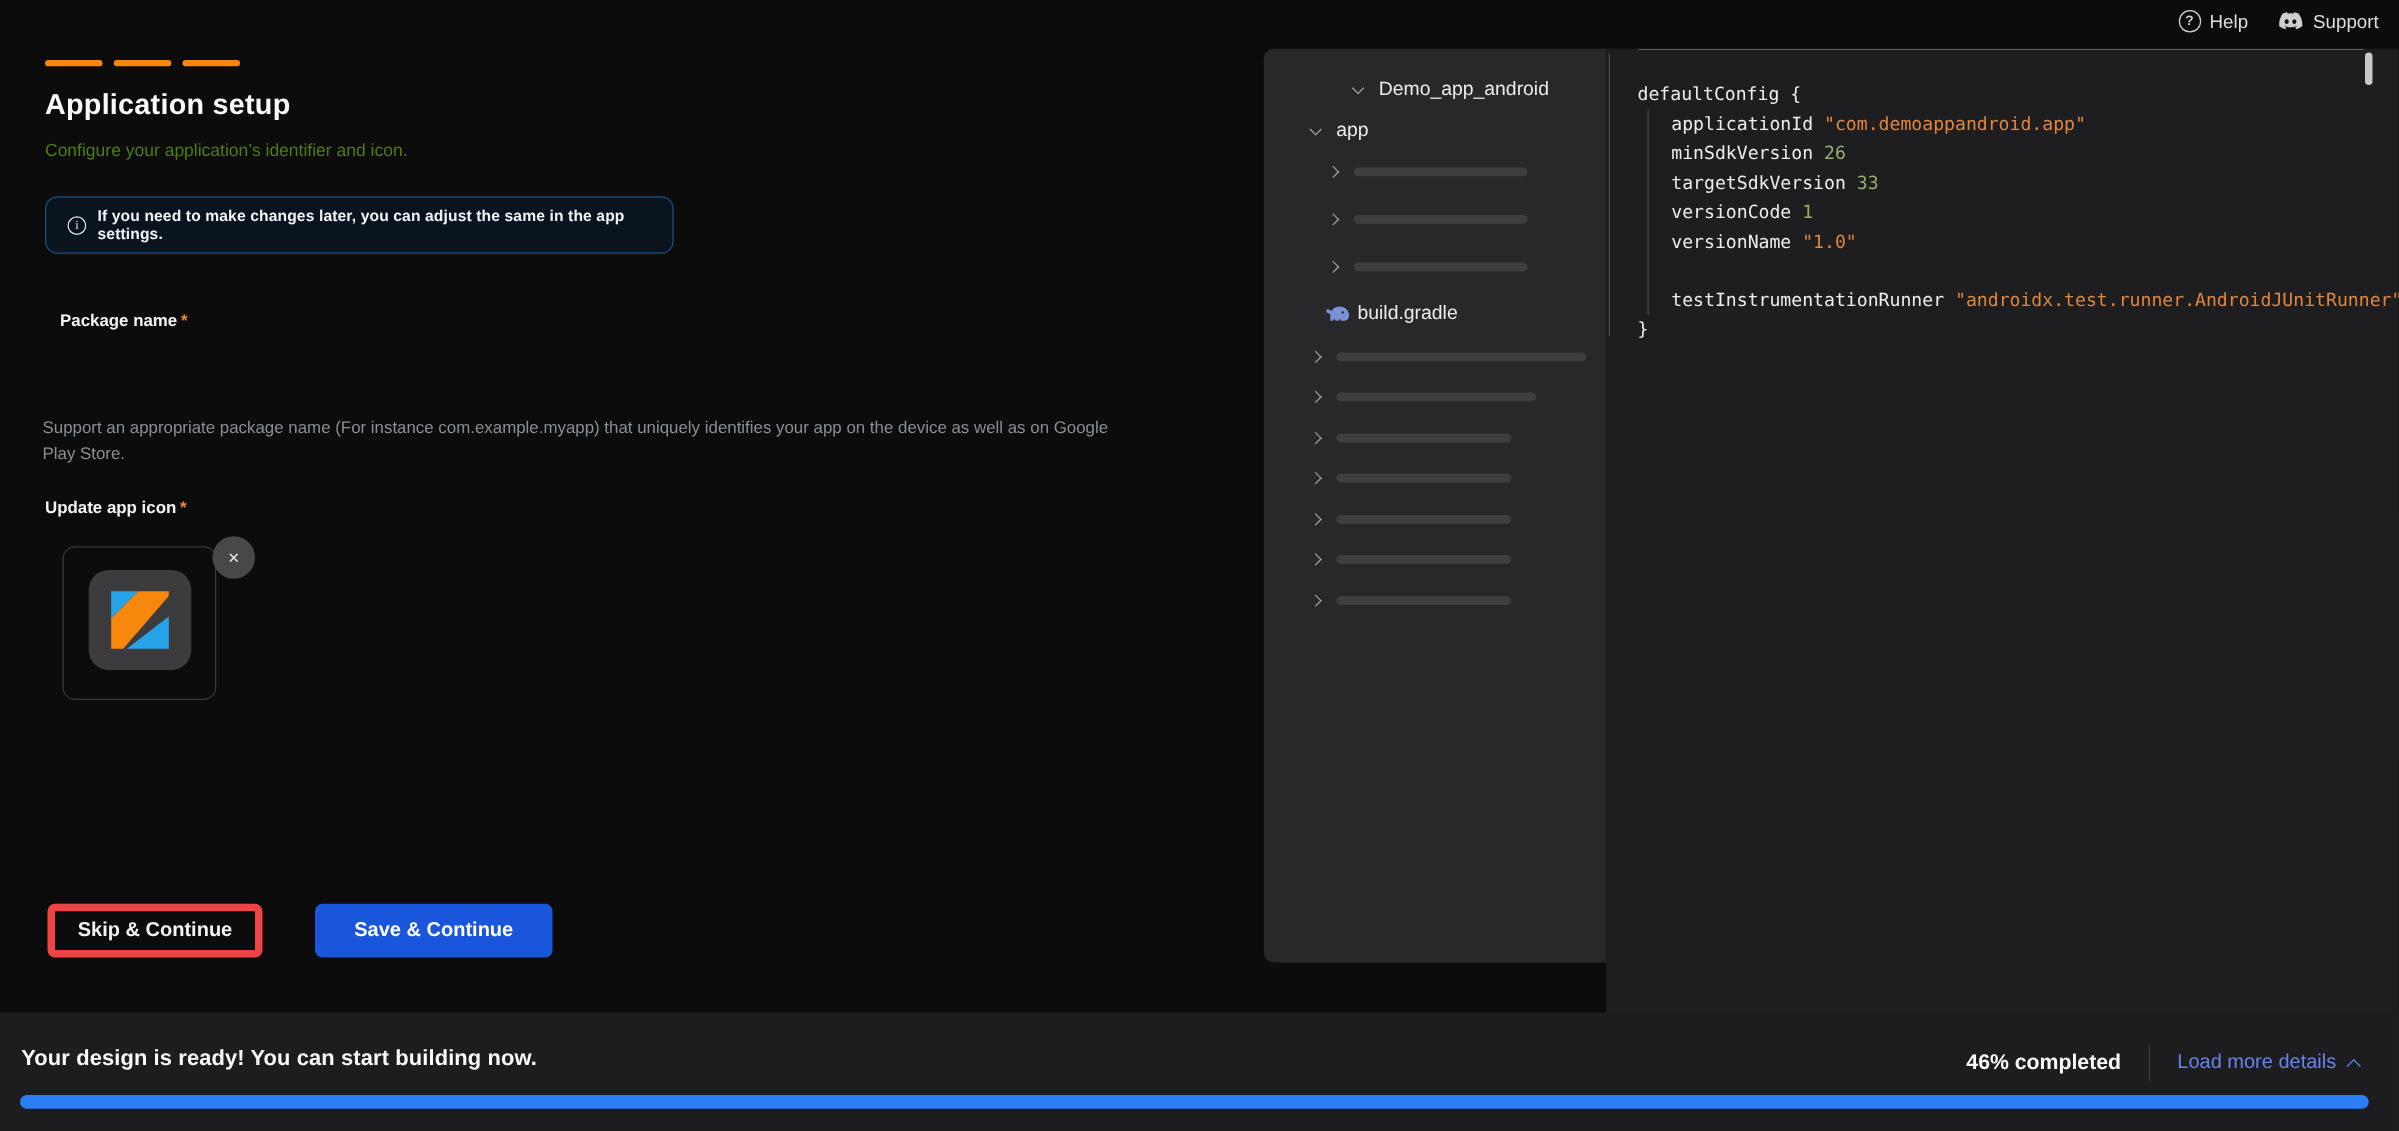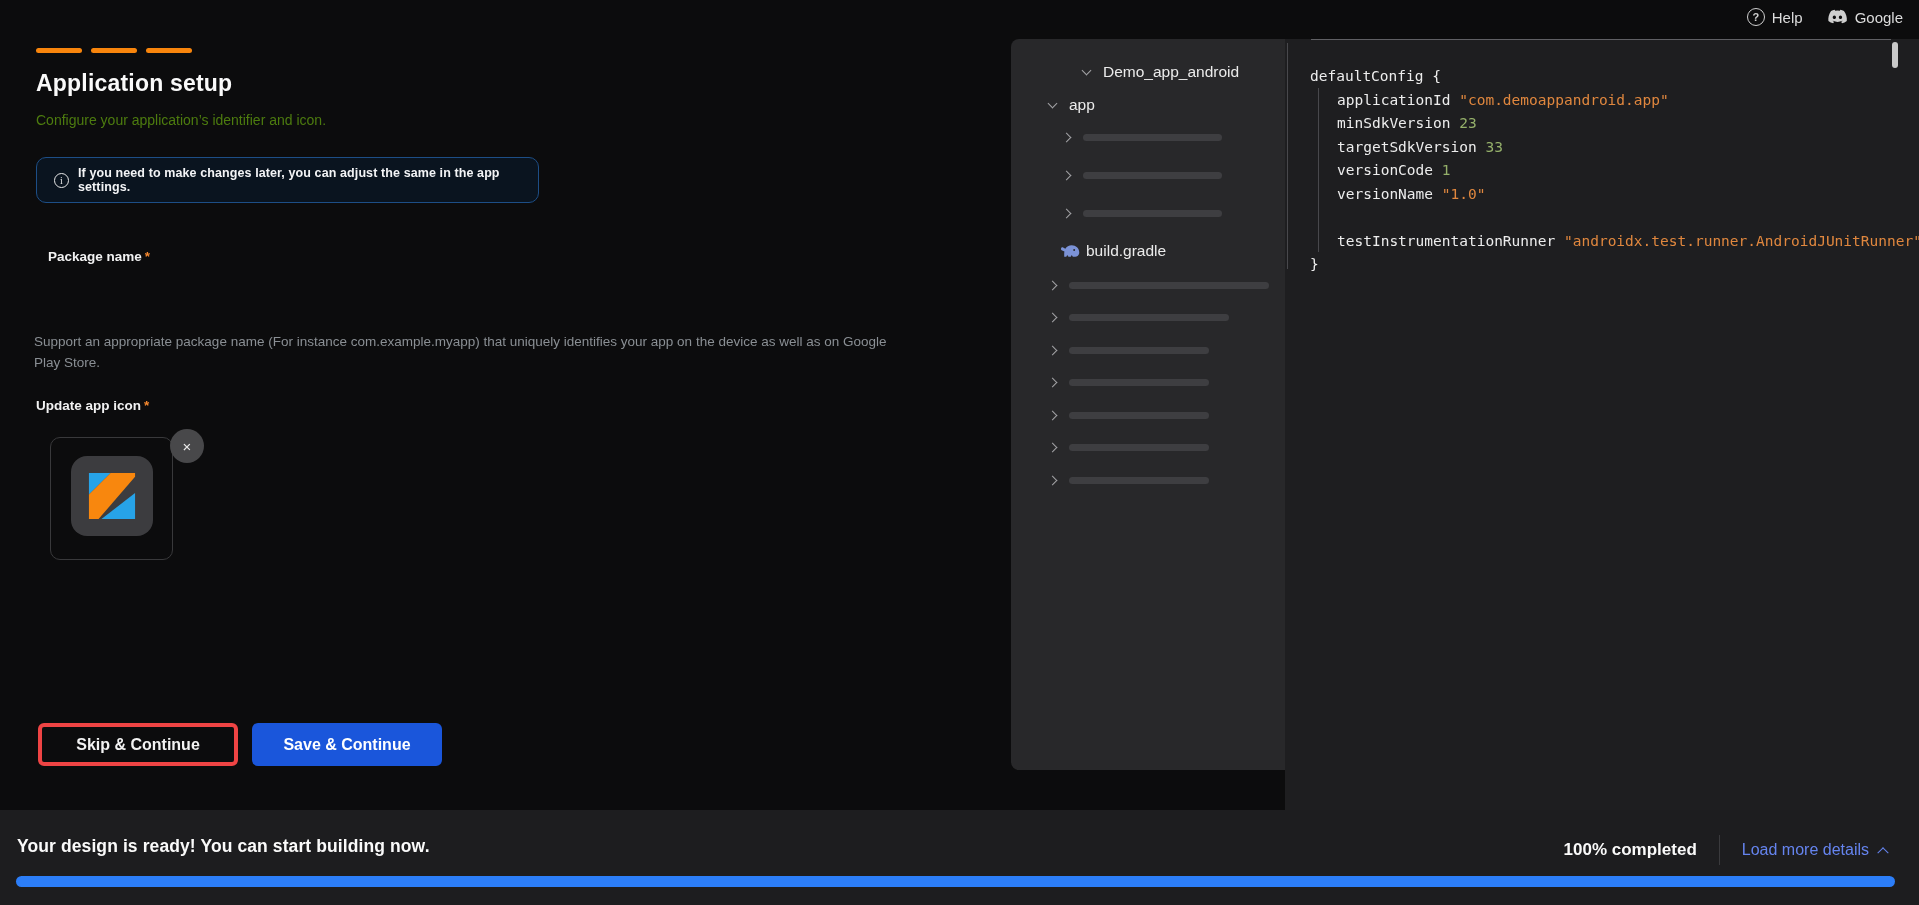--- a/index.html
+++ b/index.html
@@ -26,21 +26,21 @@
   .req { color:#f5882f; margin-left:3px; }
 
   .pkg-input { position:absolute; left:34px; top:277px; width:931px; height:44px; background:#28282a; border:none; border-radius:4px; color:#efefef; font-size:14px; font-family:"Liberation Sans",sans-serif; padding:0 16px; outline:none; }
   .helper { position:absolute; left:34px; top:331px; width:870px; font-size:13.5px; line-height:21px; color:#8a8f94; }
 
   .icon-box { position:absolute; left:50px; top:437px; width:123px; height:123px; border:1px solid #39393b; border-radius:10px; cursor:pointer; }
   .icon-tile { position:absolute; left:20px; top:18px; width:82px; height:80px; border-radius:16px; background:#3c3c3f; display:flex; align-items:center; justify-content:center; }
   .icon-remove { position:absolute; left:170px; top:429px; width:34px; height:34px; border-radius:50%; background:#48484a; color:#ececec; font-size:15px; display:flex; align-items:center; justify-content:center; cursor:pointer; }
 
   .btn { position:absolute; top:723px; height:43px; border-radius:6px; font-size:16px; font-weight:600; font-family:"Liberation Sans",sans-serif; cursor:pointer; display:flex; align-items:center; justify-content:center; }
-  .btn-skip { left:38px; width:200px; background:transparent; border:4px solid #ef4444; color:#f2f2f2;text-align:center; }
+  .btn-skip { left:38px; width:172px; background:transparent; border:6px solid #ef4444; color:#f2f2f2;text-align:center; }
   .btn-save { left:252px; width:190px; background:#1a56db; border:none; color:#ffffff; }
 
   
   .tree-panel { position:absolute; left:1011px; top:39px; width:274px; height:731px; background:#28282a; border-radius:8px 0 0 8px; }
   .tree-row { position:absolute; left:0; height:22px; width:100%; display:flex; align-items:center; cursor:pointer; }
   .tree-label { color:#ebebeb; font-size:15.5px; }
   .chev { display:inline-block; width:7px; height:7px; border-right:1.8px solid #a3a3a6; border-bottom:1.8px solid #a3a3a6; }
   .chev.down { transform:rotate(45deg); }
   .chev.right { transform:rotate(-45deg); }
   .skel-bar { height:7px; border-radius:3.5px; background:#3e3e41; }
@@ -74,21 +74,21 @@
 
   <div class="topbar">
     <div class="topbar-item">
       <span class="help-circ">?</span>
       <span>Help</span>
     </div>
     <div class="topbar-item">
       <svg width="21" height="17" viewBox="0 0 24 20">
         <path fill="#cfcfcf" fill-rule="evenodd" d="M19.6 2.3A18.6 18.6 0 0 0 15.3 1l-.55 1.1a16.6 16.6 0 0 0-5.5 0L8.7 1c-1.5.26-3 .7-4.3 1.3C1.7 6.3.9 10.2 1.3 14.1a19 19 0 0 0 5.6 2.8l1.16-1.84a10 10 0 0 1-1.75-.84l.36-.28c3.56 1.62 7.4 1.62 10.9 0l.37.28c-.56.33-1.15.62-1.76.84l1.16 1.85a19 19 0 0 0 5.6-2.81c.47-4.5-.8-8.4-3.34-11.8zM8.3 11.9c-1.07 0-1.95-.98-1.95-2.18 0-1.2.86-2.19 1.95-2.19s1.97 1 1.95 2.19c0 1.2-.87 2.18-1.95 2.18zm7.2 0c-1.07 0-1.95-.98-1.95-2.18 0-1.2.86-2.19 1.95-2.19s1.97 1 1.95 2.19c0 1.2-.86 2.18-1.95 2.18z"></path>
       </svg>
-      <span>Google</span>
+      <span>Support</span>
     </div>
   </div>
 
   <div class="steps">
     <span class="step-dash"></span>
     <span class="step-dash"></span>
     <span class="step-dash"></span>
   </div>
 
   <div class="page-title">Application setup</div>
@@ -180,34 +180,34 @@
     </div>
 
   <div class="code-panel">
     <div class="code-topline"></div>
     <div class="code-scroll-thumb"></div>
     <div class="guide guide1"></div>
     <div class="guide guide2"></div>
     <div id="code-lines">
         <div class="code-line" style="top: 25px; left: 25px;"><span class="tok-plain">defaultConfig {</span></div>
         <div class="code-line" style="top: 48.5px; left: 52px;"><span class="tok-plain">applicationId </span><span class="tok-string">"com.demoappandroid.app"</span></div>
-        <div class="code-line" style="top: 72px; left: 52px;"><span class="tok-plain">minSdkVersion </span><span class="tok-number">23</span></div>
+        <div class="code-line" style="top: 72px; left: 52px;"><span class="tok-plain">minSdkVersion </span><span class="tok-number">26</span></div>
         <div class="code-line" style="top: 95.5px; left: 52px;"><span class="tok-plain">targetSdkVersion </span><span class="tok-number">33</span></div>
         <div class="code-line" style="top: 119px; left: 52px;"><span class="tok-plain">versionCode </span><span class="tok-number">1</span></div>
         <div class="code-line" style="top: 142.5px; left: 52px;"><span class="tok-plain">versionName </span><span class="tok-string">"1.0"</span></div>
         <div class="code-line" style="top: 166px; left: 52px;"></div>
         <div class="code-line" style="top: 189.5px; left: 52px;"><span class="tok-plain">testInstrumentationRunner </span><span class="tok-string">"androidx.test.runner.AndroidJUnitRunner"</span></div>
         <div class="code-line" style="top: 213px; left: 25px;"><span class="tok-plain">}</span></div>
       </div>
   </div>
 
   <div class="footer">
     <div class="footer-msg">Your design is ready! You can start building now.</div>
     <div class="footer-right">
-      <span class="footer-pct">100% completed</span>
+      <span class="footer-pct">46% completed</span>
       <span class="footer-div"></span>
       <span class="footer-link">
         <span>Load more details</span>
         <span class="caret-up"></span>
       </span>
     </div>
     <div class="progress-track"></div>
   </div>
 
 </div>

